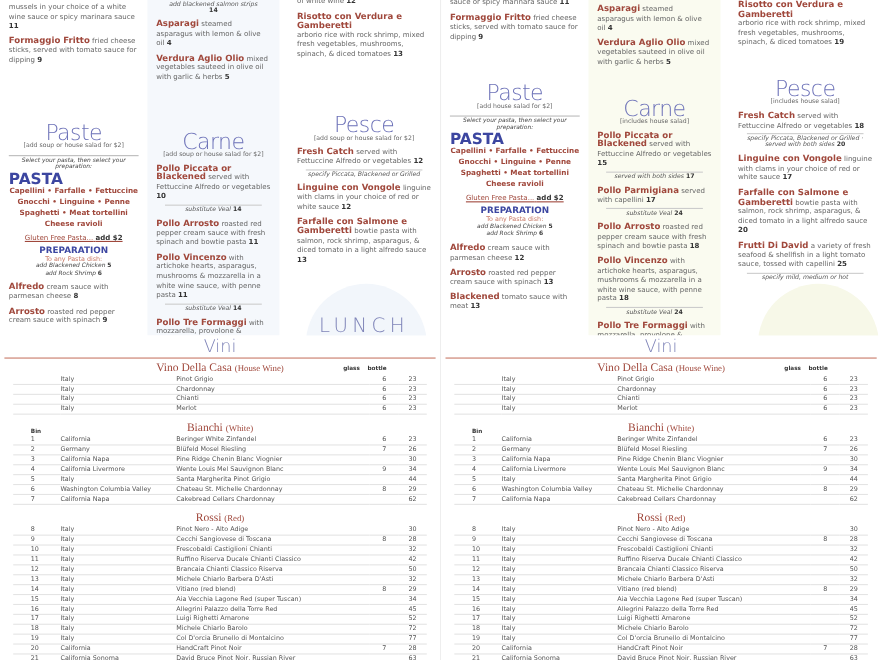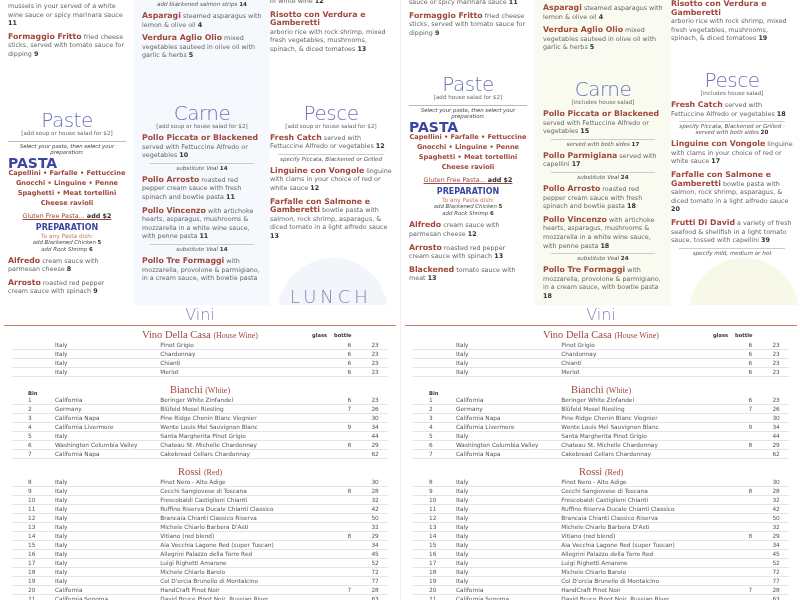--- a/index.html
+++ b/index.html
@@ -5,21 +5,21 @@
   * { box-sizing: border-box; margin: 0; padding: 0; }
   html, body { width: 800px; height: 600px; overflow: hidden; background: #ffffff; }
   body { font-family: "DejaVu Sans", sans-serif; color: #555; position: relative; }
 
   .page { position: absolute; top: 0; width: 400px; height: 600px; overflow: hidden; background: #fff; }
   .page.left { left: 0; }
   .page.right { left: 400px; border-left: 1px solid #eee; }
 
   .col { position: absolute; top: 0; height: 305px; overflow: hidden; padding: 0 8px; }
   .col.c1 { left: 0; width: 134px; }
-  .col.c2 { left: 134px; width: 136px; }
+  .col.c2 { left: 134px; width: 120px; }
   .col.c3 { left: 262px; width: 138px; }
   .left .col.c2 { background: #f5f8fc; }
   .right .col.c2 { background: #fafbf0; }
 
   .item { font-size: 6.4px; line-height: 8.6px; margin-bottom: 5px; color: #666; }
   .item .nm { color: #a0483c; font-weight: bold; font-size: 7.8px; }
   .item .pr { color: #333; font-weight: bold; }
   .note { font-style: italic; font-size: 5.6px; color: #555; text-align: center; border-top: 1px solid #ccc; margin: -2px 8px 5px 8px; padding-top: 1px; }
   .note .pr { font-style: normal; font-weight: bold; color: #333; }
 
@@ -59,21 +59,21 @@
   table.wine td.p { width: 24px; text-align: center; }
   .gap { height: 6px; }
 </style>
 </head>
 <body>
 
 <div class="page left">
 
   <div class="col c1">
     <div class="item" style="margin-top:2px;">
-      <span>mussels in your served of a white wine sauce or spicy marinara sauce</span>
+      <span>mussels in your choice of a white wine sauce or spicy marinara sauce</span>
       <span class="pr">11</span>
     </div>
     <div class="item">
       <span class="nm">Formaggio Fritto</span>
       <span>fried cheese sticks, served with tomato sauce for dipping</span>
       <span class="pr">9</span>
     </div>
 
     <div style="height:46px"></div>
     <div class="sec-title">Paste</div>
@@ -536,21 +536,21 @@
       <span class="pr">17</span>
     </div>
     <div class="item">
       <span class="nm">Farfalle con Salmone e Gamberetti</span>
       <span>bowtie pasta with salmon, rock shrimp, asparagus, &amp; diced tomato in a light alfredo sauce</span>
       <span class="pr">20</span>
     </div>
     <div class="item">
       <span class="nm">Frutti Di David</span>
       <span>a variety of fresh seafood &amp; shellfish in a light tomato sauce, tossed with capellini</span>
-      <span class="pr">39</span>
+      <span class="pr">25</span>
     </div>
     <div class="note">
       <span>specify mild, medium or hot</span>
     </div>
   </div>
 
   <div class="lunch"></div>
 
   <div class="vini">
     <div class="vini-title">Vini</div>

